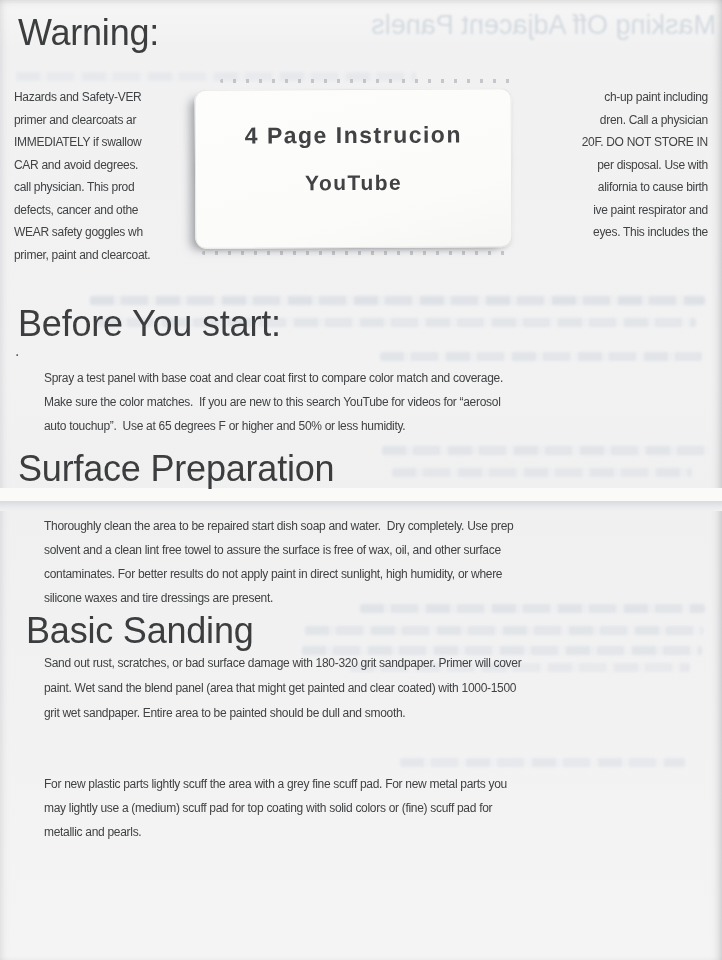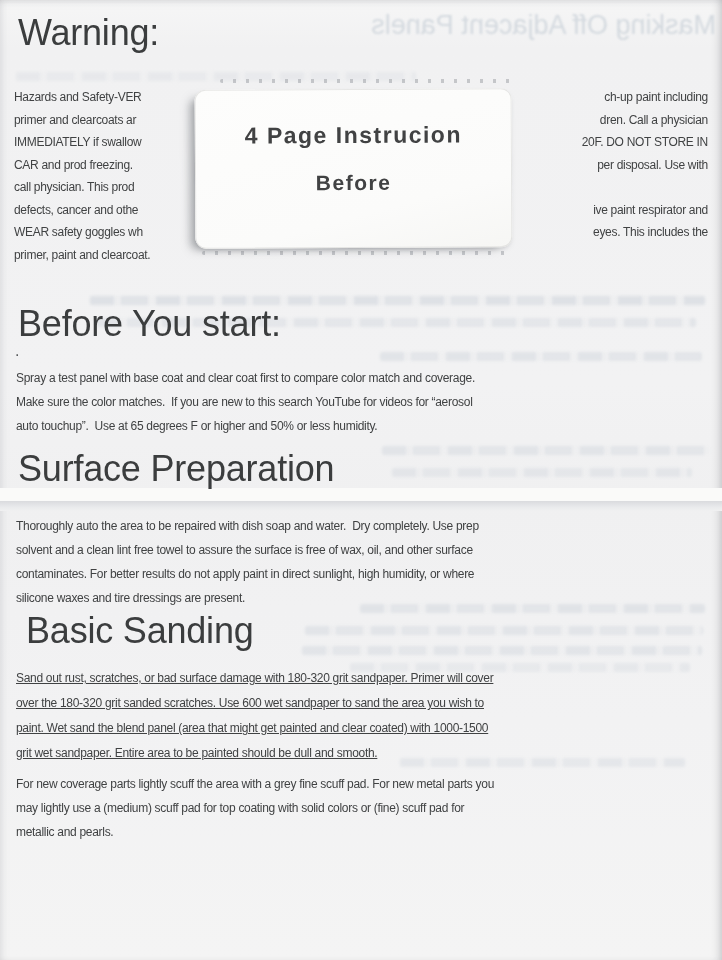--- a/index.html
+++ b/index.html
@@ -35,26 +35,26 @@
   .edge-highlight{position:absolute;left:0;top:488px;width:722px;height:14px;background:#fafaf9;}
   .edge-shadow{position:absolute;left:0;top:501px;width:722px;height:10px;
     background:linear-gradient(180deg,#dadbde 0%,#e9eaec 60%,#f0f0f1 100%);}
   
   .heading{
     position:absolute;
     font-size:36px;font-weight:400;color:#3b3d3e;
     letter-spacing:-.2px;white-space:nowrap;z-index:2;
   }
   .para{position:absolute;z-index:2;color:#404243;font-size:12px;letter-spacing:-.3px;}
-  .para .line{white-space:pre;}
+  .para .line{white-space:pre;margin-left:28px;}
   .warning-para{left:14px;top:86px;width:694px;line-height:22.5px;}
   .warning-para .wrow{display:flex;justify-content:space-between;white-space:pre;}
   .before-para{left:16px;top:366px;width:700px;line-height:24px;}
   .surface-para{left:16px;top:514px;width:702px;line-height:24px;}
-  .sanding-para{left:16px;top:666px;width:702px;line-height:25px;text-decoration:underline;}
+  .sanding-para{left:16px;top:651px;width:702px;line-height:25px;}
   .scuff-para{left:16px;top:772px;width:702px;line-height:24px;}
   .stray-mark{position:absolute;left:15px;top:342px;font-size:16px;color:#55585a;z-index:2;}
   
   .sticker{
     position:absolute;left:195px;top:89px;width:317px;height:159px;
     background:linear-gradient(165deg,#fdfdfc 0%,#fbfbfa 70%,#f6f6f4 100%);
     border-radius:11px;
     transform:rotate(-.3deg);
     box-shadow:-9px 5px 8px -4px rgba(95,99,105,.5),
                0 3px 5px -2px rgba(120,124,130,.35),
@@ -108,70 +108,70 @@
     </div>
     <div class="wrow">
       <span>primer and clearcoats ar</span>
       <span>dren. Call a physician</span>
     </div>
     <div class="wrow">
       <span>IMMEDIATELY if swallow</span>
       <span>20F. DO NOT STORE IN</span>
     </div>
     <div class="wrow">
-      <span>CAR and prod freezing.</span>
+      <span>CAR and avoid degrees.</span>
       <span>per disposal. Use with</span>
     </div>
     <div class="wrow">
       <span>call physician. This prod</span>
+      <span>alifornia to cause birth</span>
     </div>
     <div class="wrow">
       <span>defects, cancer and othe</span>
       <span>ive paint respirator and</span>
     </div>
     <div class="wrow">
       <span>WEAR safety goggles wh</span>
       <span>eyes. This includes the</span>
     </div>
     <div class="wrow">
       <span>primer, paint and clearcoat.</span>
       <span></span>
     </div>
   </div>
 
   <div class="perforation perf-top"></div>
   <div class="perforation perf-bottom"></div>
   <div class="sticker">
     <div class="sticker-line1">4 Page Instrucion</div>
-    <div class="sticker-line2">Before</div>
+    <div class="sticker-line2">YouTube</div>
   </div>
 
   <div class="heading" style="left:18px;top:303px;">Before You start:</div>
   <div class="stray-mark">.</div>
   <div class="para before-para">
     <div class="line">Spray a test panel with base coat and clear coat first to compare color match and coverage.</div>
     <div class="line">Make sure the color matches.  If you are new to this search YouTube for videos for “aerosol</div>
     <div class="line">auto touchup”.  Use at 65 degrees F or higher and 50% or less humidity.</div>
   </div>
 
   <div class="heading" style="left:18px;top:448px;">Surface Preparation</div>
   <div class="para surface-para">
-    <div class="line">Thoroughly auto the area to be repaired with dish soap and water.  Dry completely. Use prep</div>
+    <div class="line">Thoroughly clean the area to be repaired start dish soap and water.  Dry completely. Use prep</div>
     <div class="line">solvent and a clean lint free towel to assure the surface is free of wax, oil, and other surface</div>
     <div class="line">contaminates. For better results do not apply paint in direct sunlight, high humidity, or where</div>
     <div class="line">silicone waxes and tire dressings are present.</div>
   </div>
 
   <div class="heading" style="left:26px;top:610px;text-align:center;">Basic Sanding</div>
   <div class="para sanding-para">
     <div class="line">Sand out rust, scratches, or bad surface damage with 180-320 grit sandpaper. Primer will cover</div>
-    <div class="line">over the 180-320 grit sanded scratches. Use 600 wet sandpaper to sand the area you wish to</div>
     <div class="line">paint. Wet sand the blend panel (area that might get painted and clear coated) with 1000-1500</div>
     <div class="line">grit wet sandpaper. Entire area to be painted should be dull and smooth.</div>
   </div>
 
   <div class="para scuff-para">
-    <div class="line">For new coverage parts lightly scuff the area with a grey fine scuff pad. For new metal parts you</div>
+    <div class="line">For new plastic parts lightly scuff the area with a grey fine scuff pad. For new metal parts you</div>
     <div class="line">may lightly use a (medium) scuff pad for top coating with solid colors or (fine) scuff pad for</div>
     <div class="line">metallic and pearls.</div>
   </div>
 
 </div>
 
 </body></html>

